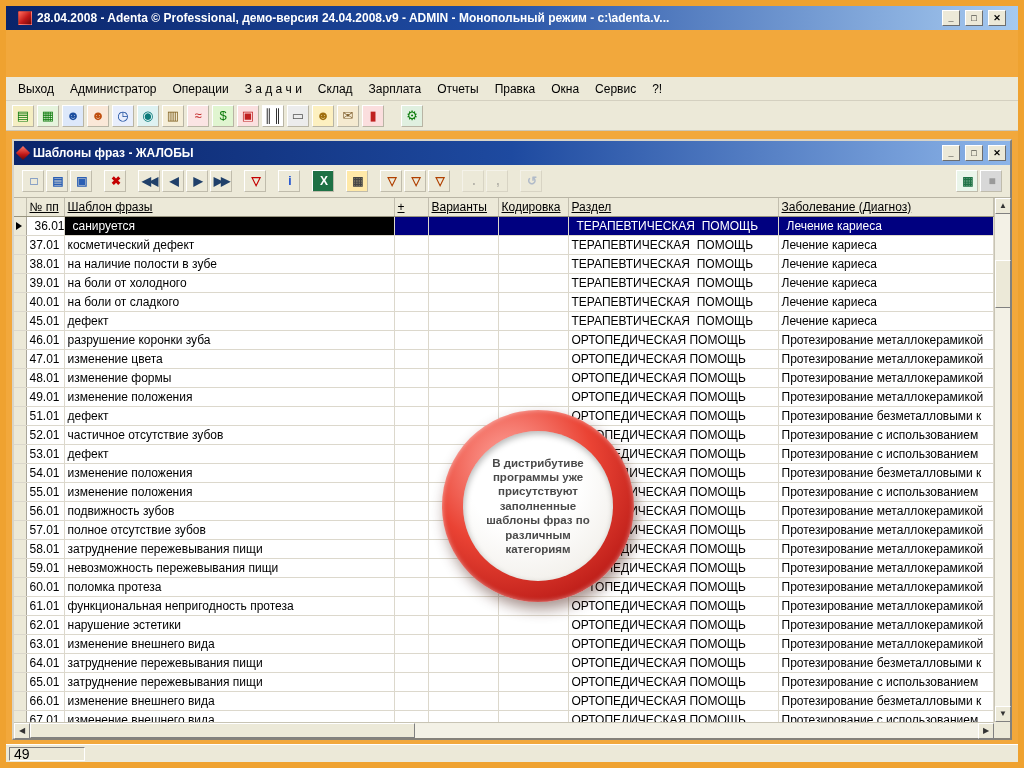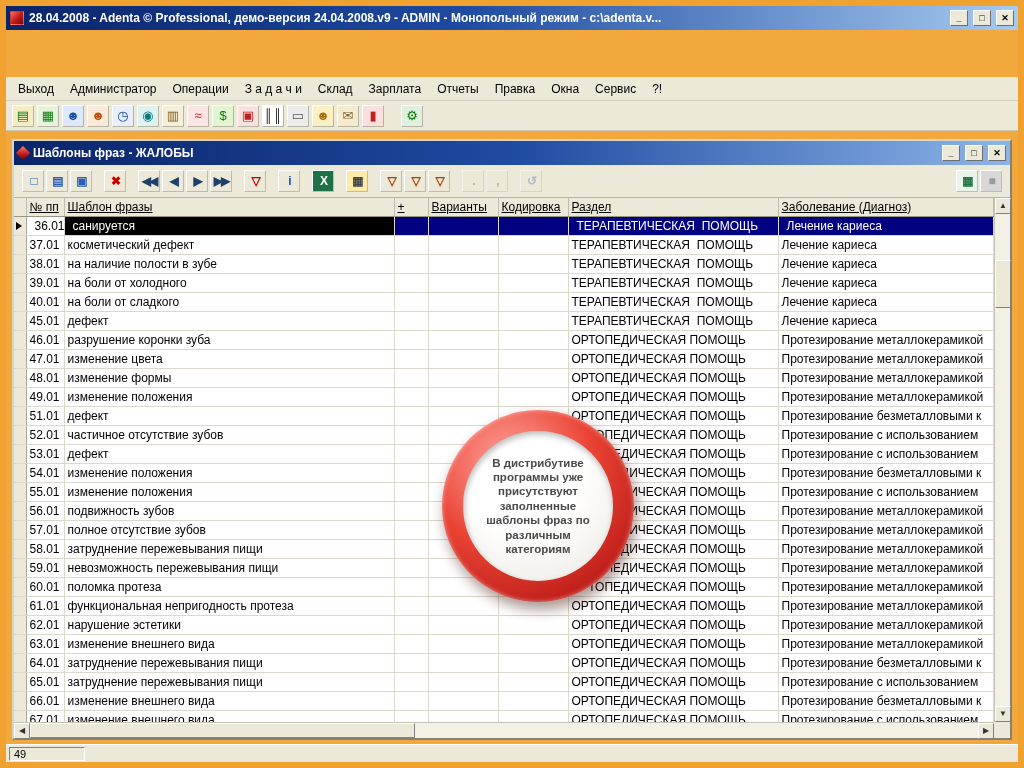--- a/index.html
+++ b/index.html
@@ -5,21 +5,21 @@
   * { box-sizing: border-box; margin: 0; padding: 0; }
   html,body { width:1024px; height:768px; overflow:hidden; background:#fff;
     font-family:"Liberation Sans", sans-serif; }
 
   .app { width:1024px; height:768px; border:6px solid #EFA230;
     background:#F2A83C; display:flex; flex-direction:column; }
 
   
   .titlebar { height:24px; flex:0 0 24px;
     background:linear-gradient(90deg,#0a246a 0%,#1e4aa0 45%,#a6caf0 100%);
-    display:flex; align-items:center; gap:5px; padding:0 4px;
+    display:flex; align-items:center; gap:5px; padding:0 12px;
     color:#fff; font-weight:bold; font-size:12px; white-space:nowrap; }
   .app-ico { width:14px; height:14px; flex:0 0 14px;
     background:linear-gradient(135deg,#ff6a5a,#c01818 55%,#6e0a0a); border:1px solid #fff3; }
   .title-text { flex:1; overflow:hidden; text-overflow:ellipsis; }
   .winbtn { width:18px; height:16px; flex:0 0 18px; background:#ECE9D8;
     border:1px solid; border-color:#fff #6d6d6d #6d6d6d #fff;
     font-size:9px; font-weight:bold; color:#000; display:flex;
     align-items:center; justify-content:center; line-height:1; }
 
   
@@ -108,21 +108,21 @@
     background:radial-gradient(circle at 40% 30%, #ffffff 40%, #efece6 90%);
     box-shadow:inset 1px 3px 6px rgba(0,0,0,.28);
     display:flex; align-items:center; justify-content:center; text-align:center;
     font-size:11.5px; font-weight:bold; color:#4a4a4a; line-height:1.25;
     padding:12px; }
 
   
   .statusbar { height:18px; flex:0 0 18px; background:#ECE9D8;
     border-top:1px solid #fff; display:flex; align-items:center; padding:1px 3px; }
   .status-panel { width:76px; height:14px; border:1px solid;
-    border-color:#808080 #fff #fff #808080; font-size:11px; padding:0 4px;
+    border-color:#808080 #fff #fff #808080; font-size:14px; padding:0 4px;
     line-height:12px; color:#000; }
 </style>
 </head>
 <body>
 
 <div class="app">
 
   <div class="titlebar">
     <div class="app-ico"></div>
     <div class="title-text">28.04.2008 - Adenta © Professional, демо-версия 24.04.2008.v9 - ADMIN - Монопольный режим - c:\adenta.v...</div>

